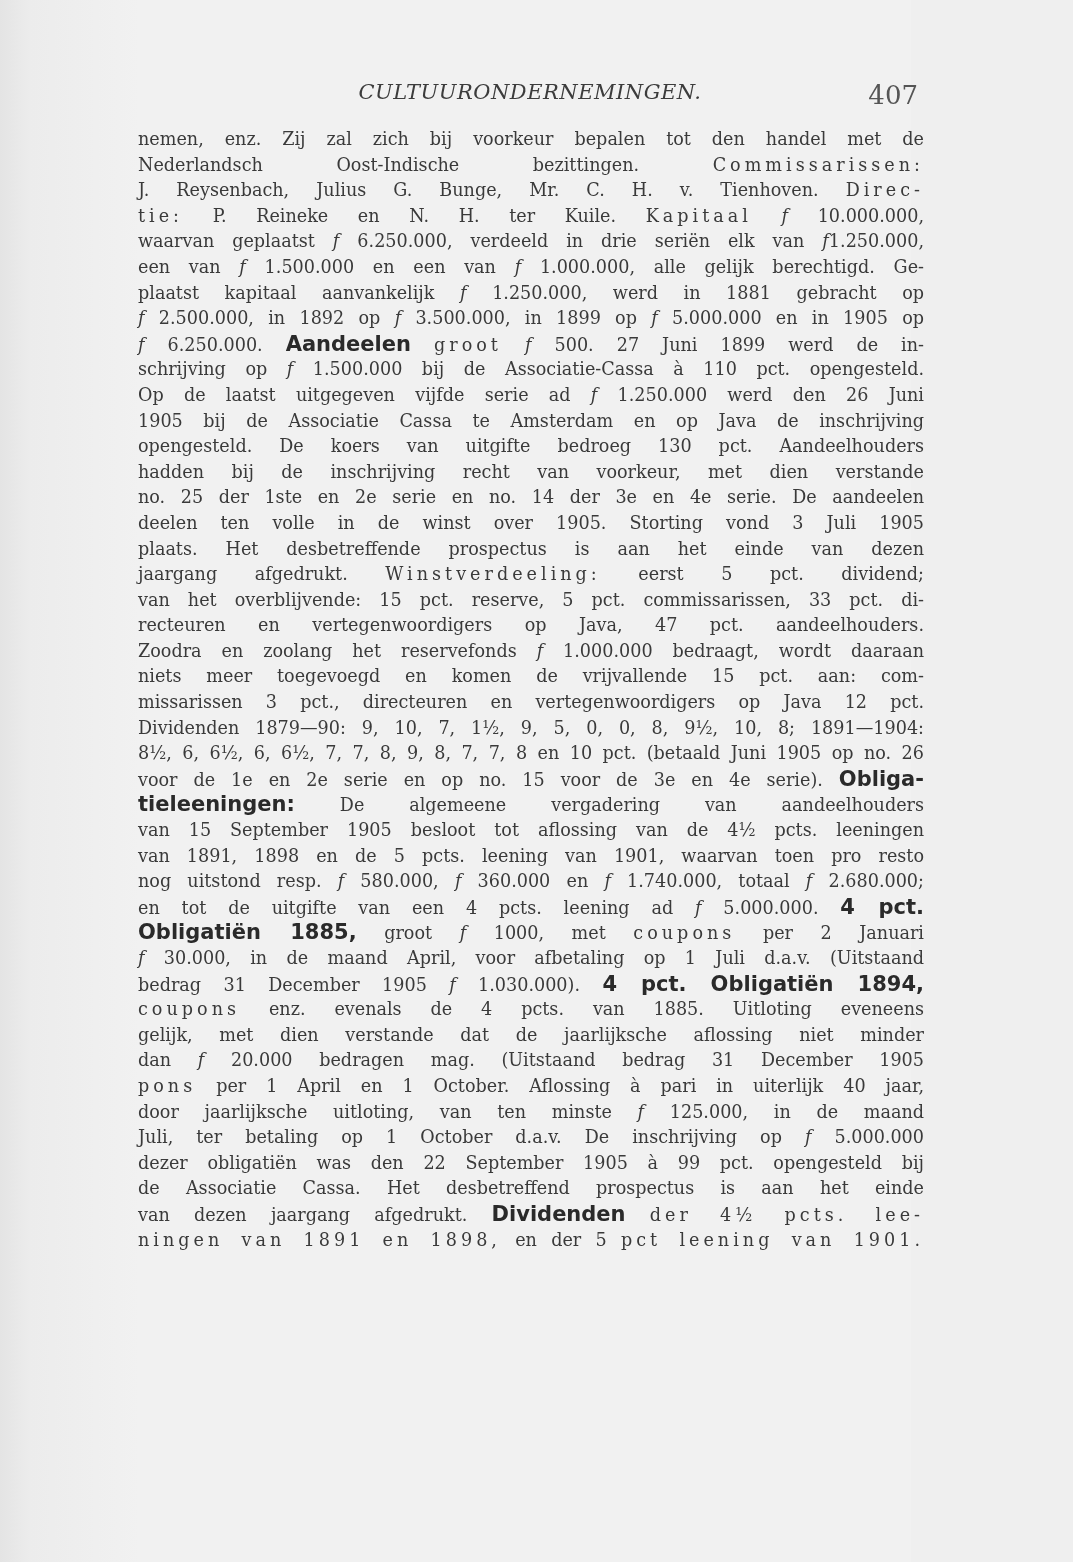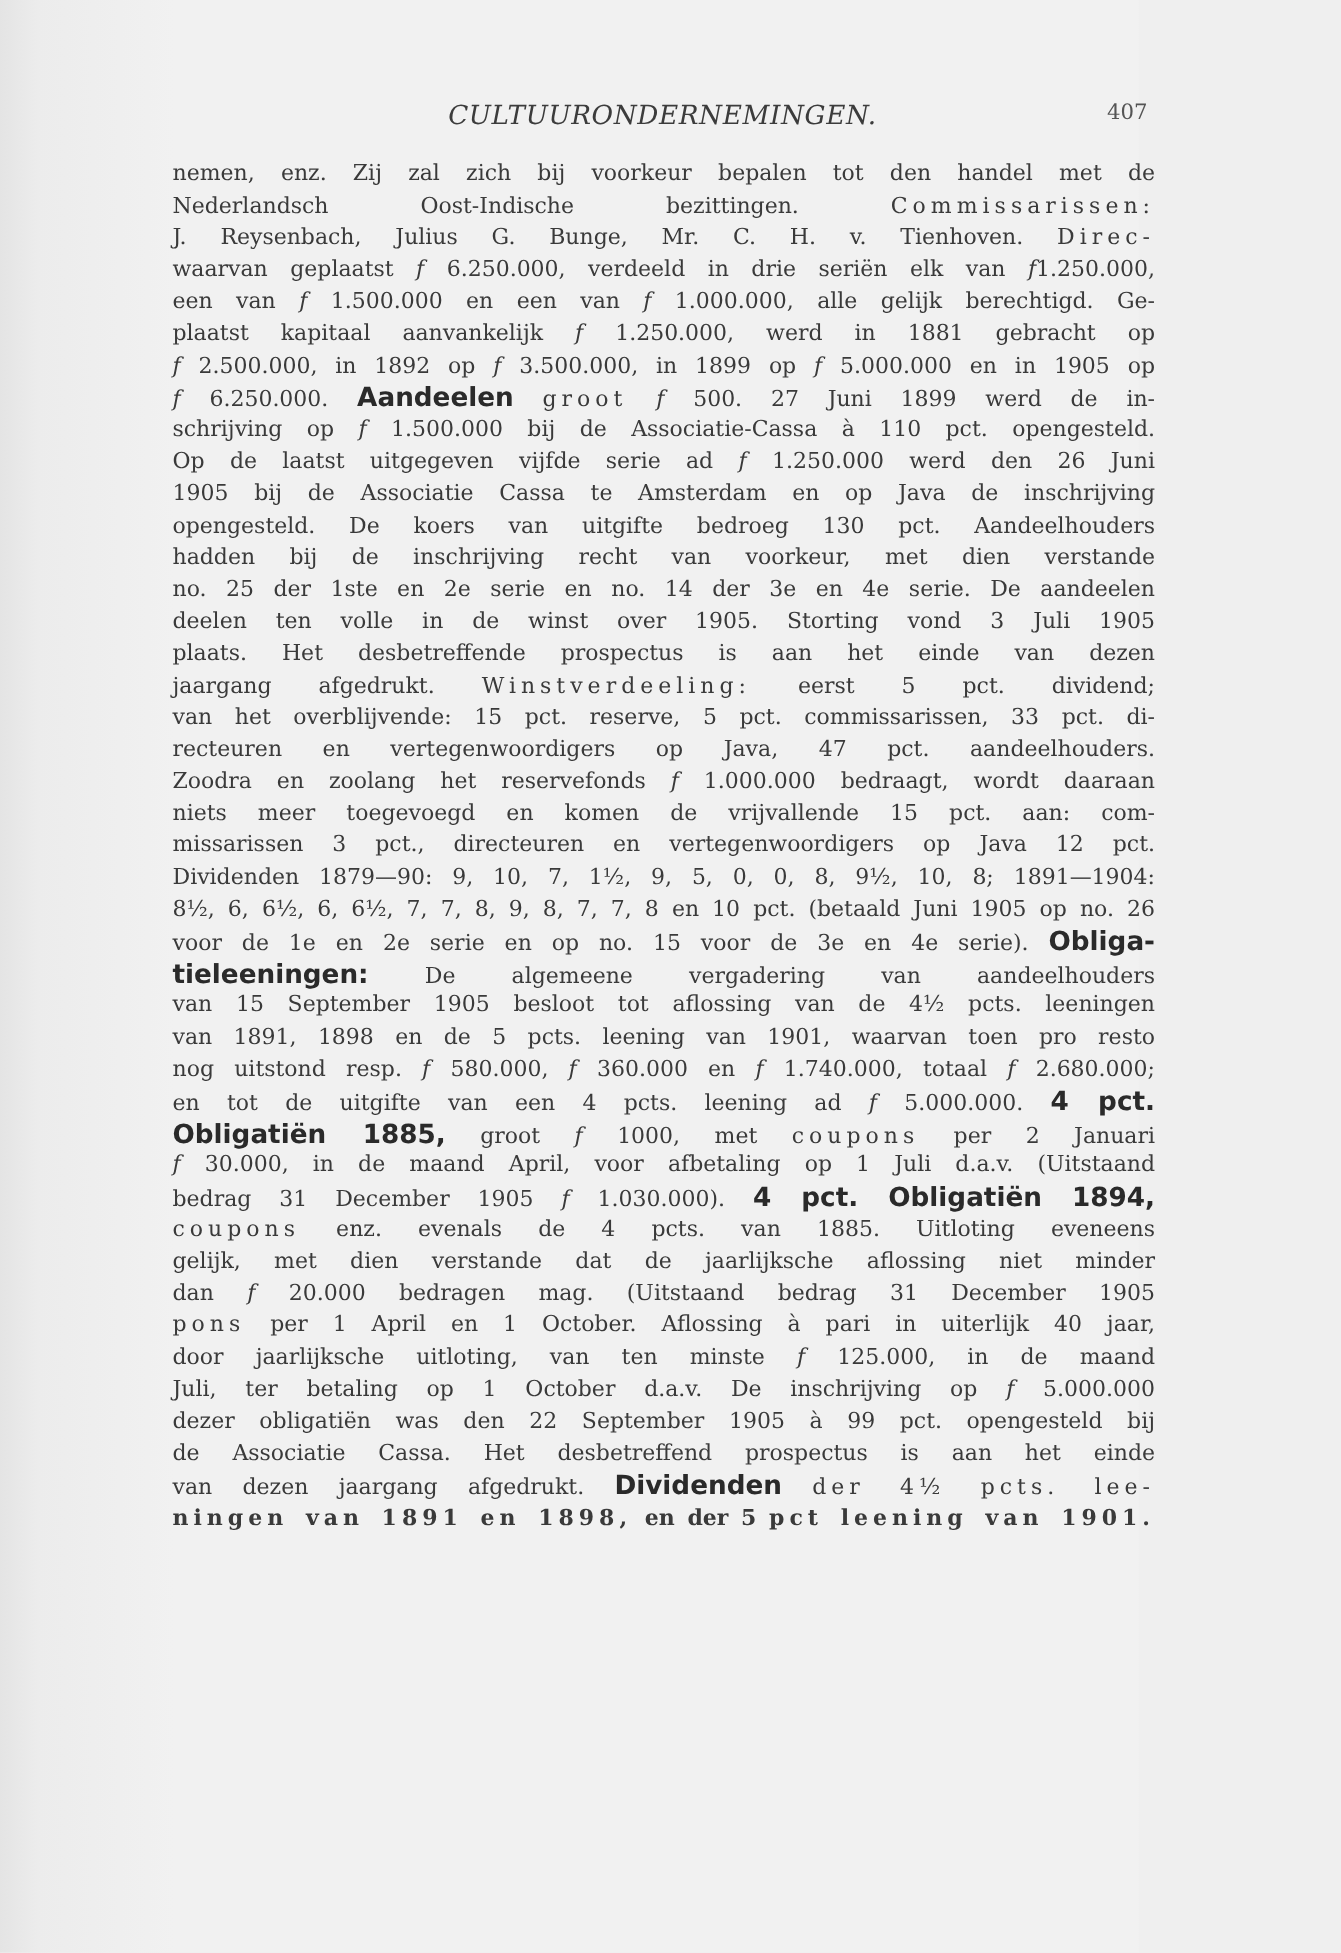--- a/index.html
+++ b/index.html
@@ -34,41 +34,40 @@
     text-align: center;
     font-style: italic;
     font-size: 21px;
     letter-spacing: 0.5px;
     color: #3c3c3c;
   }
   .page-number {
     position: absolute;
     right: 2px;
     top: 0;
-    font-size: 17px;
+    font-size: 26px;
     color: #555;
   }
   .body-text {
     position: absolute;
     top: 127px;
     left: 138px;
     width: 786px;
   }
   .line {
     height: 25.6px;
     line-height: 25.6px;
     font-size: 17.6px;
     white-space: nowrap;
     text-align: justify;
     text-align-last: justify;
     color: #3a3a3a;
   }
   .line.last {
     text-align-last: justify;
-    font-weight: bold;
   }
   .sp { letter-spacing: 4px; }
   .b {
     font-family: "DejaVu Sans", "Liberation Sans", sans-serif;
     font-weight: bold;
     font-size: 21px;
     color: #2a2a2a;
   }
   .f { font-style: italic; }
 </style>
@@ -77,20 +76,21 @@
 
 <div class="page">
   <div class="running-head">
     <div class="running-title">CULTUURONDERNEMINGEN.</div>
     <div class="page-number">407</div>
   </div>
   <div class="body-text" id="body-text">
       <div class="line">nemen, enz. Zij zal zich bij voorkeur bepalen tot den handel met de</div>
       <div class="line">Nederlandsch Oost-Indische bezittingen. <span class="sp">Commissarissen:</span></div>
       <div class="line">J. Reysenbach, Julius G. Bunge, Mr. C. H. v. Tienhoven. <span class="sp">Direc-</span></div>
+      <div class="line"><span class="sp">tie:</span> P. Reineke en N. H. ter Kuile. <span class="sp">Kapitaal</span> <span class="f">f</span> 10.000.000,</div>
       <div class="line">waarvan geplaatst <span class="f">f</span> 6.250.000, verdeeld in drie seriën elk van <span class="f">f</span>1.250.000,</div>
       <div class="line">een van <span class="f">f</span> 1.500.000 en een van <span class="f">f</span> 1.000.000, alle gelijk berechtigd. Ge-</div>
       <div class="line">plaatst kapitaal aanvankelijk <span class="f">f</span> 1.250.000, werd in 1881 gebracht op</div>
       <div class="line"><span class="f">f</span> 2.500.000, in 1892 op <span class="f">f</span> 3.500.000, in 1899 op <span class="f">f</span> 5.000.000 en in 1905 op</div>
       <div class="line"><span class="f">f</span> 6.250.000. <span class="b">Aandeelen</span> <span class="sp">groot</span> <span class="f">f</span> 500. 27 Juni 1899 werd de in-</div>
       <div class="line">schrijving op <span class="f">f</span> 1.500.000 bij de Associatie-Cassa à 110 pct. opengesteld.</div>
       <div class="line">Op de laatst uitgegeven vijfde serie ad <span class="f">f</span> 1.250.000 werd den 26 Juni</div>
       <div class="line">1905 bij de Associatie Cassa te Amsterdam en op Java de inschrijving</div>
       <div class="line">opengesteld. De koers van uitgifte bedroeg 130 pct. Aandeelhouders</div>
       <div class="line">hadden bij de inschrijving recht van voorkeur, met dien verstande</div>

